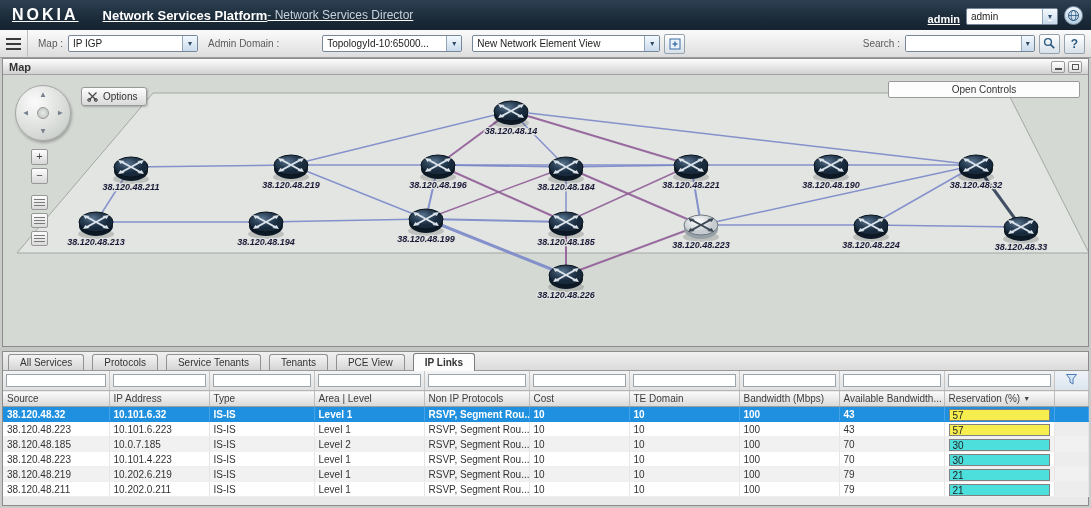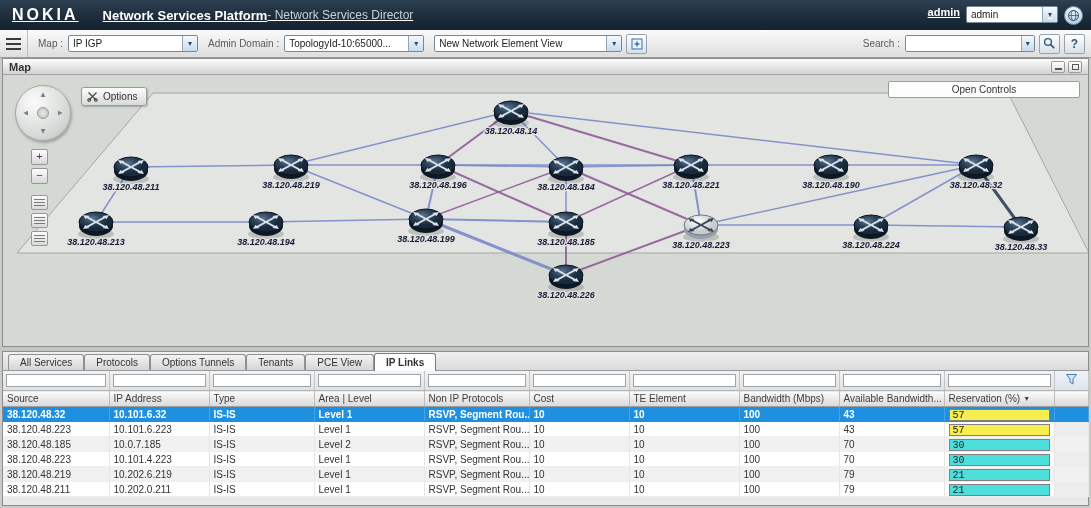--- a/index.html
+++ b/index.html
@@ -6,40 +6,40 @@
   html,body { width:1091px; height:508px; overflow:hidden; }
   body { font-family:"Liberation Sans", sans-serif; background:#c9ccc9; position:relative; }
 
   
   .titlebar { position:absolute; top:0; left:0; width:1091px; height:30px;
     background:linear-gradient(180deg,#2d4052 0%, #1d2d3b 55%, #152230 100%);
     display:flex; align-items:center; color:#fff;text-decoration:underline; }
   .logo { font-size:16px; font-weight:bold; letter-spacing:3px; margin-left:12px; }
   .app-title { font-size:13px; font-weight:bold; margin-left:24px; white-space:nowrap; }
   .app-subtitle { font-size:12px; color:#c7d2dc; margin-left:0; white-space:nowrap; }
-  .user-area { margin-left:auto; display:flex; align-items:flex-start; gap:6px; margin-right:8px; }
+  .user-area { margin-left:auto; display:flex; align-items:flex-end; gap:6px; margin-right:8px; }
   .user-label { font-size:11px; font-weight:bold; }
   .combo { background:#fff; border:1px solid #77879a; height:17px; display:flex; align-items:stretch; font-size:10px; color:#222; border-radius:2px; overflow:hidden; }
   .combo .val { padding:2px 4px 0 4px; flex:1; white-space:nowrap; overflow:hidden; text-overflow:ellipsis; }
   .combo .arrow-btn { width:15px; border-left:1px solid #93a6b8; background:linear-gradient(#f4f9fd,#c9dbec);
     display:flex; align-items:center; justify-content:center; font-size:8px; color:#2e4a66; }
   .user-combo { width:92px; }
   .round-btn { width:19px; height:19px; border-radius:50%; background:linear-gradient(#eef5fb,#b7cedf);
     border:1px solid #7f98ad; display:flex; align-items:center; justify-content:center; }
 
   
   .toolbar { position:absolute; top:30px; left:0; width:1091px; height:28px;
     background:linear-gradient(#fbfbfb,#dddddd); border-bottom:1px solid #9c9c9c;
     display:flex; align-items:center; font-size:10px; color:#5a5a5a; }
   .menu-btn { width:28px; height:100%; display:flex; flex-direction:column; justify-content:center; gap:3px;
     padding:0 6px; border-right:1px solid #bdbdbd; cursor:pointer; }
   .menu-btn i { display:block; height:2px; background:#3a3a3a; }
   .tlabel { margin:0 5px 0 10px; white-space:nowrap; }
   .map-combo { width:130px; }
-  .domain-combo { width:140px; }
+  .domain-combo { width:140px;margin-left:38px; }
   .view-combo { width:188px; margin-left:10px; }
   .search-combo { width:130px; }
   .icon-btn { width:21px; height:20px; margin-left:4px; border:1px solid #96a2ac;
     background:linear-gradient(#ffffff,#d7e1e9); display:flex; align-items:center; justify-content:center;
     border-radius:2px; color:#2c5a82; font-size:12px; font-weight:bold; }
   .search-area { margin-left:auto; display:flex; align-items:center; margin-right:6px; }
   .search-input { width:100%; height:100%; border:none; outline:none; font-size:10px; padding:0 4px; }
 
   
   .panel { position:absolute; left:2px; width:1087px; border:1px solid #8c8c8c; background:#d6dad6; }
@@ -80,40 +80,40 @@
     border:1px solid #9a9a9a; font-size:10px; color:#333; text-align:center; line-height:15px;
     border-radius:2px; cursor:pointer; }
 
   .splitter { position:absolute; top:347px; left:0; width:1091px; height:4px; background:#c4c7c4; }
 
   
   .bottom-panel { top:351px; height:155px; background:#e9e9e9; }
   .tabbar { height:19px; background:linear-gradient(#f0f0f0,#dbdbdb); border-bottom:1px solid #9a9a9a;
     display:flex; align-items:flex-end; padding-left:5px; }
   .tab { font-size:10px; color:#333; padding:0 11px; border:1px solid #909090; border-bottom:none;
-    border-radius:3px 3px 0 0; background:linear-gradient(#f4f4f4,#d5d5d5); margin-right:0;
+    border-radius:3px 3px 0 0; background:linear-gradient(#f4f4f4,#d5d5d5); margin-right:8px;
     height:16px; line-height:16px; cursor:pointer; white-space:nowrap; }
   .tab.active { background:#fcfcfc; height:18px; line-height:18px; position:relative; z-index:2;
     margin-bottom:-1px; border-color:#7d7d7d; font-weight:bold; }
   table { border-collapse:collapse; table-layout:fixed; width:1085px; font-size:10px; background:#fff;padding-left:6px; }
   td.filter-cell { height:18px; background:linear-gradient(#f3f3f3,#e1e1e1); border-right:1px solid #c6c6c6;
     border-bottom:1px solid #b5b5b5; padding:2px 3px; }
   td.filter-cell.icon-cell { text-align:center; background:linear-gradient(#eef3f8,#dbe5ee); padding:2px 0; }
   input.filter-input { width:100%; height:13px; border:1px solid #9aa4ad; background:#fff; font-size:9px; padding:0 2px; }
   th { height:16px; background:linear-gradient(#fbfbfb,#d9d9d9); border-right:1px solid #bdbdbd;
     border-bottom:1px solid #9f9f9f; font-weight:normal; text-align:left; padding:0 4px; color:#3d3d3d;
     white-space:nowrap; overflow:hidden; cursor:pointer; }
   .sort-arrow { font-size:7px; color:#444; margin-left:3px; vertical-align:1px; }
   td.cell { height:15px; border-right:1px solid #e6e6e6; border-bottom:1px solid #efefef; padding:0 4px;
     color:#333; white-space:nowrap; overflow:hidden; }
   td.end-cell { background:#ededed; border-left:1px solid #c6c6c6; }
   tr.alt td.cell { background:#f1f1f1; }
   tr.selected td.cell { background:#1f8fe0; color:#fff; font-weight:bold; border-right-color:#47a3e8; border-bottom-color:#1f8fe0; }
   .res-box { height:12px; line-height:12px; border:1px solid #818181; padding:0 3px; color:#222;
-    font-weight:normal; margin-top:1px;font-family:Liberation Mono, monospace; }
+    font-weight:normal; margin-top:1px; }
 </style>
 </head>
 <body>
 
 <div class="titlebar">
   <span class="logo">NOKIA</span>
   <span class="app-title">Network Services Platform</span>
   <span class="app-subtitle">- Network Services Director</span>
   <div class="user-area">
     <span class="user-label">admin</span>
@@ -496,21 +496,21 @@
     <div class="open-controls">Open Controls</div>
   </div>
 </div>
 
 <div class="splitter"></div>
 
 <div class="panel bottom-panel">
   <div class="tabbar" id="tabbar">
       <div class="tab">All Services</div>
       <div class="tab">Protocols</div>
-      <div class="tab">Options Tunnels</div>
+      <div class="tab">Service Tenants</div>
       <div class="tab">Tenants</div>
       <div class="tab">PCE View</div>
       <div class="tab active">IP Links</div>
     </div>
   <div class="grid">
     <table id="links-table">
         <colgroup>
           <col style="width: 106px;">
           <col style="width: 100px;">
           <col style="width: 105px;">
@@ -539,21 +539,21 @@
                 <path d="M1.5 1.5 H11.5 L8 6 V11 L5 9.2 V6 Z" fill="#d8e6f4" stroke="#4a7ab5" stroke-width="1"></path>
               </svg></td>
           </tr>
           <tr>
             <th>Source</th>
             <th>IP Address</th>
             <th>Type</th>
             <th>Area | Level</th>
             <th>Non IP Protocols</th>
             <th>Cost</th>
-            <th>TE Element</th>
+            <th>TE Domain</th>
             <th>Bandwidth (Mbps)</th>
             <th>Available Bandwidth...</th>
             <th>Reservation (%)<span class="sort-arrow">▼</span></th>
             <th></th>
           </tr>
           <tr class="selected">
             <td class="cell">38.120.48.32</td>
             <td class="cell">10.101.6.32</td>
             <td class="cell">IS-IS</td>
             <td class="cell">Level 1</td>

